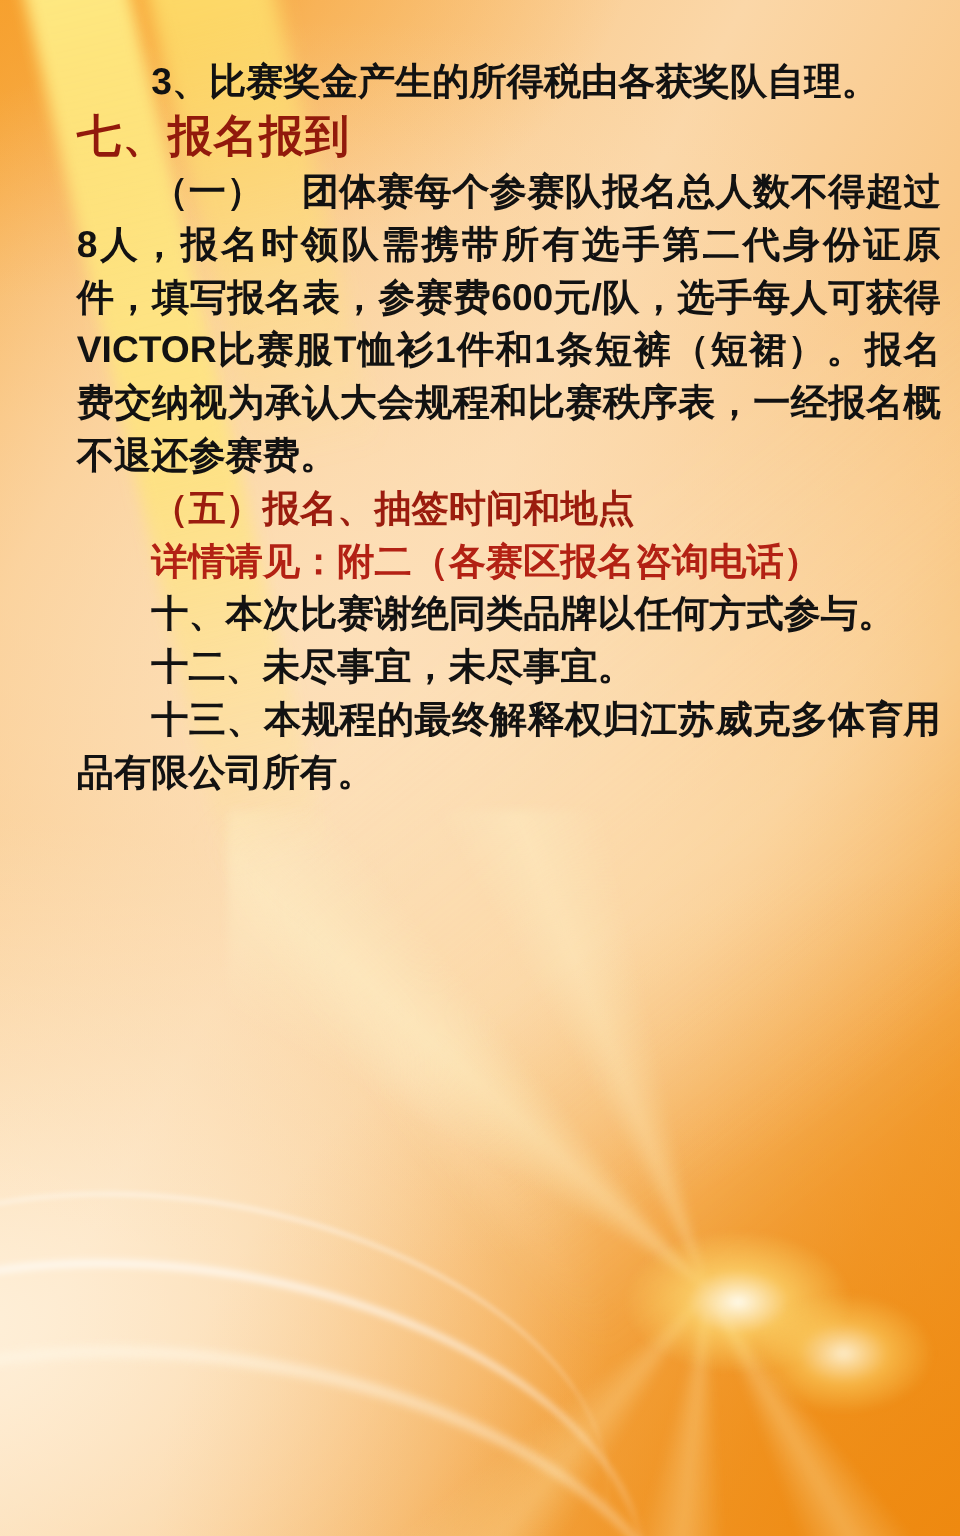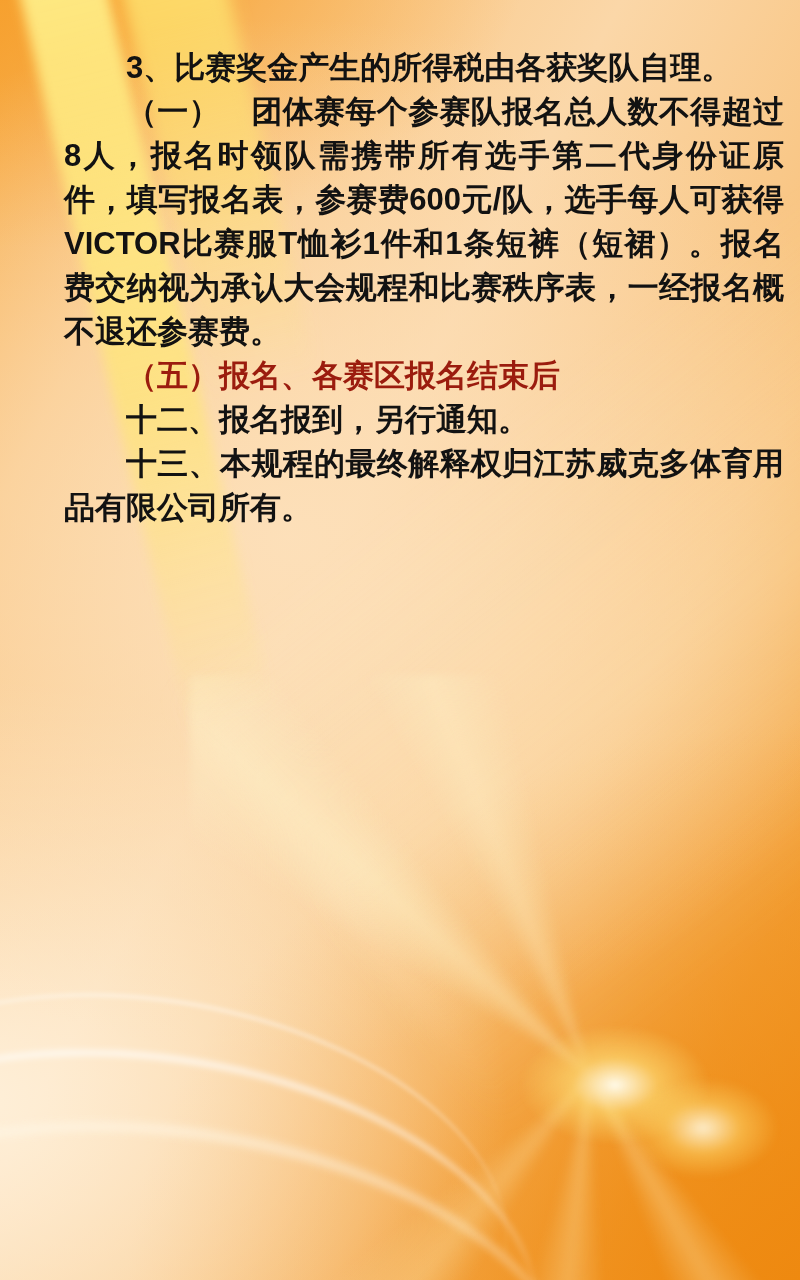--- a/index.html
+++ b/index.html
@@ -107,19 +107,22 @@
   <div class="fx band"></div>
   <div class="fx arc3"></div>
   <div class="fx arc1"></div>
   <div class="fx arc2"></div>
   <div class="fx flare-rays"></div>
   <div class="fx flare-glow1"></div>
   <div class="fx flare-glow2"></div>
 
   <div class="content">
     <p class="indent">3、比赛奖金产生的所得税由各获奖队自理。</p>
+    <p class="section-heading">七、报名报到</p>
     <p class="indent">（一）　团体赛每个参赛队报名总人数不得超过8人，报名时领队需携带所有选手第二代身份证原件，填写报名表，参赛费600元/队，选手每人可获得VICTOR比赛服T恤衫1件和1条短裤（短裙）。报名费交纳视为承认大会规程和比赛秩序表，一经报名概不退还参赛费。</p>
-    <p class="indent item5-line"><span>（五）</span><span class="item5-title">报名、各赛区报名结束后</span></p>
-    <p class="indent">十二、报名报到，另行通知。</p>
+    <p class="indent item5-line"><span>（五）</span><span class="item5-title">报名、抽签时间和地点</span></p>
+    <p class="indent detail-line">详情请见：附二（各赛区报名咨询电话）</p>
+    <p class="indent">十、本次比赛谢绝同类品牌以任何方式参与。</p>
+    <p class="indent">十二、未尽事宜，未尽事宜。</p>
     <p class="indent">十三、本规程的最终解释权归江苏威克多体育用品有限公司所有。</p>
   </div>
 
 </div>
 
 </body></html>

